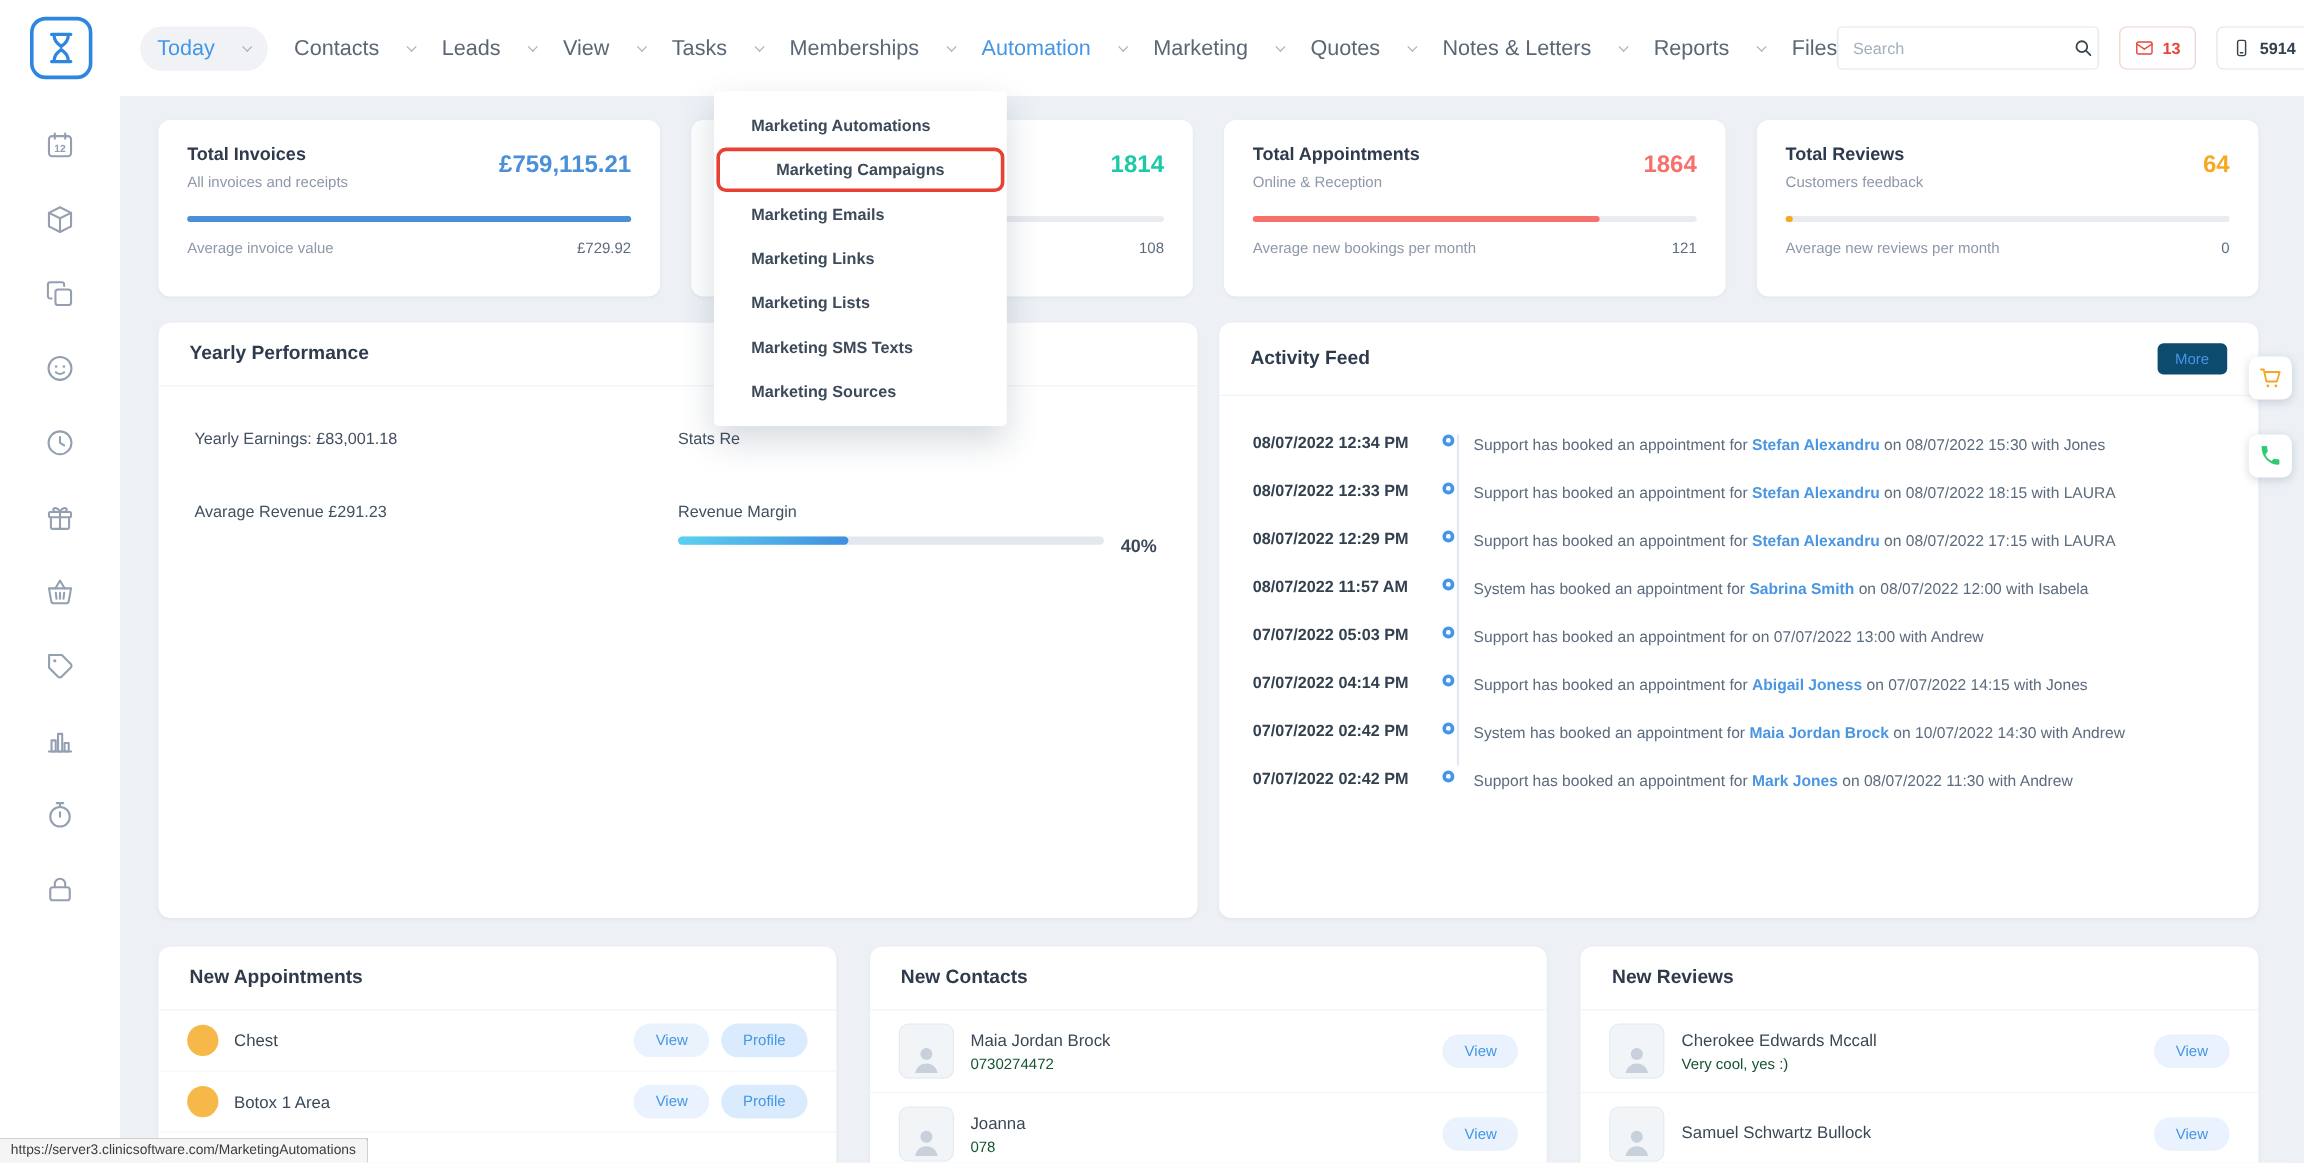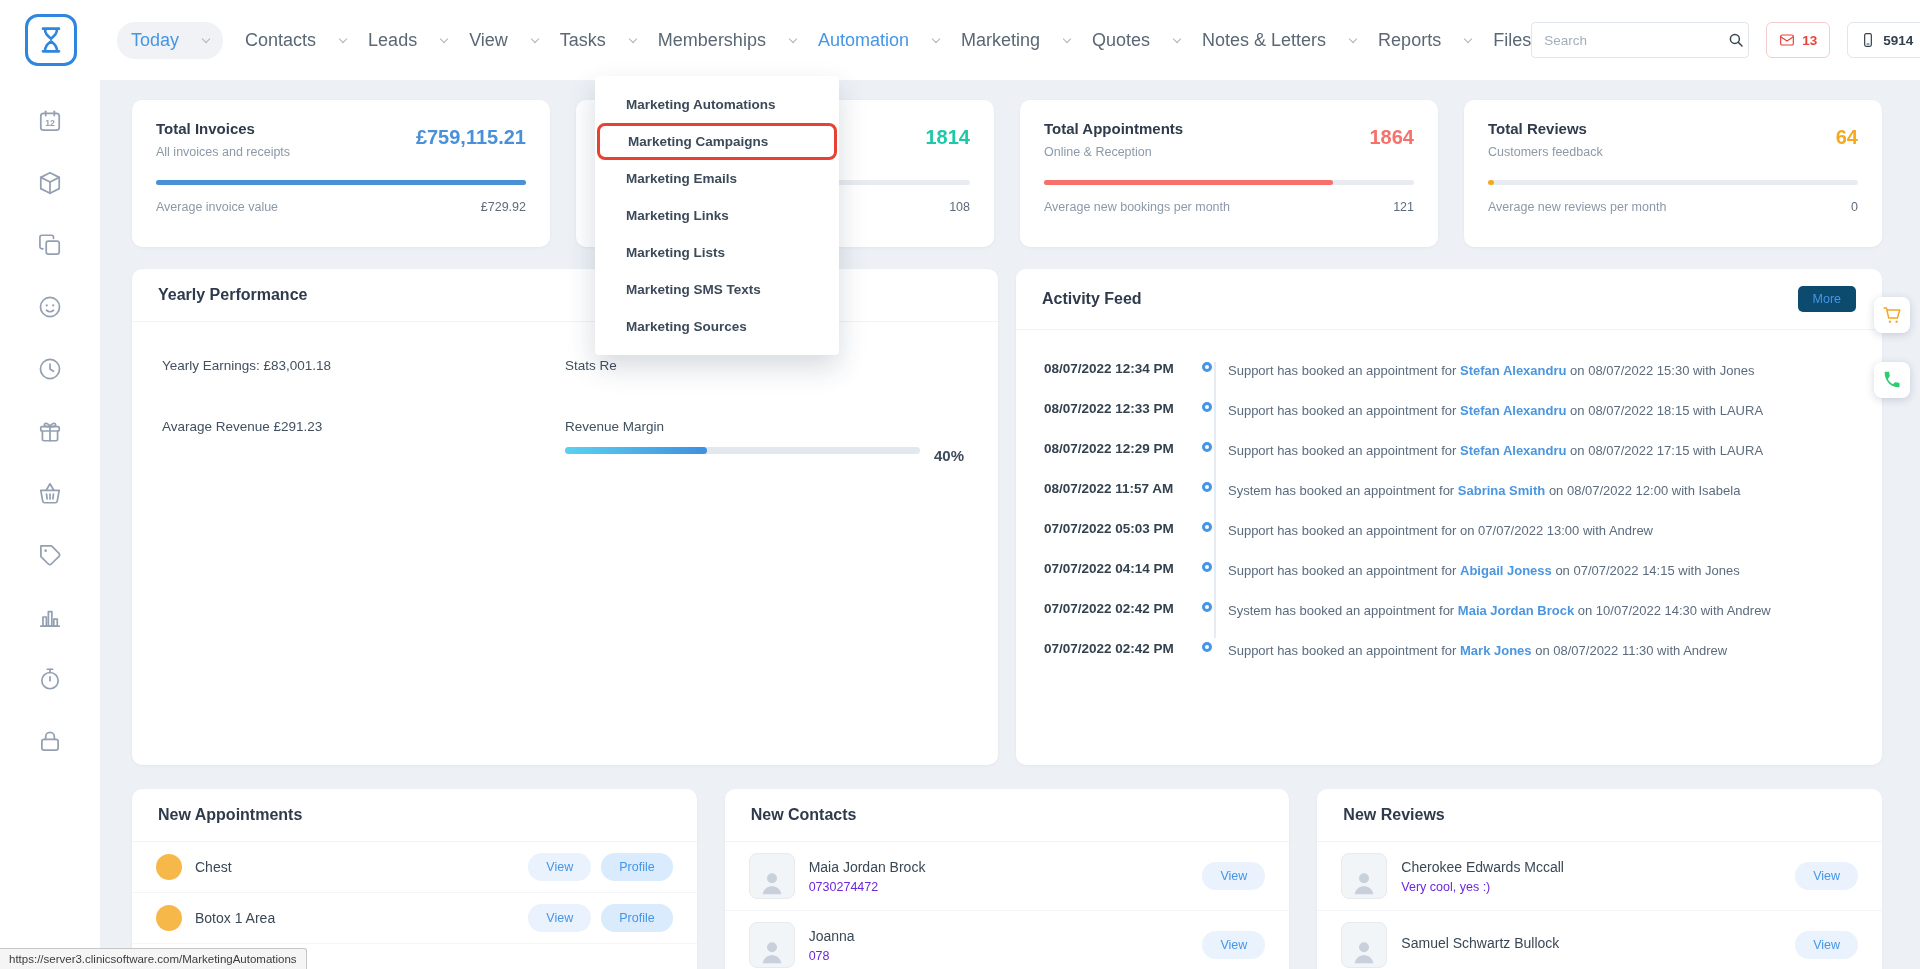--- a/index.html
+++ b/index.html
@@ -78,26 +78,26 @@
   .b-row { display:flex; align-items:center; padding:11px 24px; border-bottom:1px solid #f3f5f8; }
   .orange-dot { width:26px; height:26px; border-radius:50%; background:#f7b84a; flex-shrink:0; }
   .b-label { font-size:14px; color:#3a4856; margin-left:13px; }
   .b-actions { margin-left:auto; display:flex; gap:10px; }
   .pill-btn { border:none; border-radius:15px; padding:7px 18px; font-size:12.5px; color:#4596e6; background:#e9f2fd; font-family:inherit; cursor:pointer; }
   .pill-btn.profile { background:#d9ebfc; }
   .ph-avatar { width:46px; height:46px; border-radius:8px; background:#f2f5f8; border:1px solid #e6eaef; display:flex; align-items:flex-end; justify-content:center; overflow:hidden; flex-shrink:0; }
   .ph-avatar svg { width:30px; height:30px; color:#c7d0db; }
   .b-info { margin-left:14px; }
   .b-name { font-size:14px; color:#3a4856; }
-  .b-subline { font-size:12.5px; color:#6d28d9; margin-top:5px; }
+  .b-subline { font-size:12.5px; color:#14532d; margin-top:5px; }
 
   
   .dropdown { position:absolute; left:595px; top:76px; width:244px; background:#fff; border-radius:4px; box-shadow:0 12px 28px rgba(30,50,80,.18); padding:10px 0; z-index:60;font-weight:bold; }
   .menu-item { padding:11px 31px; font-size:13.5px; color:#3c4a59; cursor:pointer; }
-  .menu-item.highlighted { border:3px solid #e94034; border-radius:8px; margin:0 2px; padding:8px 28px; }
+  .menu-item.highlighted { border:3px solid #e94034; border-radius:8px; margin:0 2px; padding:8px 28px;text-align:center; }
 
   
   .float-btn { position:absolute; right:10px; width:36px; height:36px; background:#fff; border-radius:8px; box-shadow:0 2px 8px rgba(40,60,90,.2); display:flex; align-items:center; justify-content:center; z-index:40; cursor:pointer; }
   .float-btn svg { width:20px; height:20px; fill:none; stroke:currentColor; stroke-width:1.8; stroke-linecap:round; stroke-linejoin:round; }
   .float-cart { top:297px; color:#f5a623; }
   .float-phone { top:362px; color:#2ecc71; }
 
   
   .status-bar { position:absolute; left:0; bottom:0; background:#f5f5f5; border:1px solid #c6c6c6; border-left:none; border-bottom:none; border-top-right-radius:3px; padding:4px 9px; font-size:11.5px; color:#3c3c3c; z-index:100; }
 </style>

